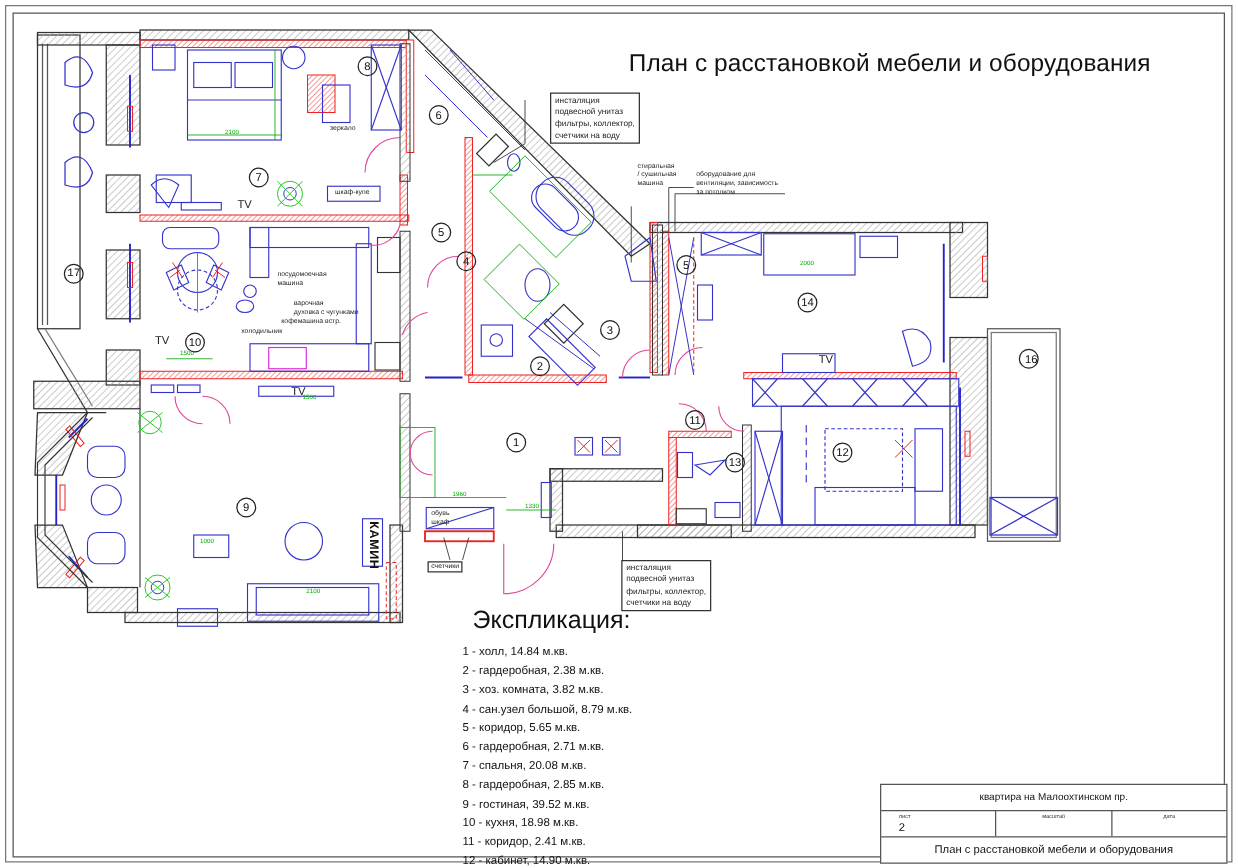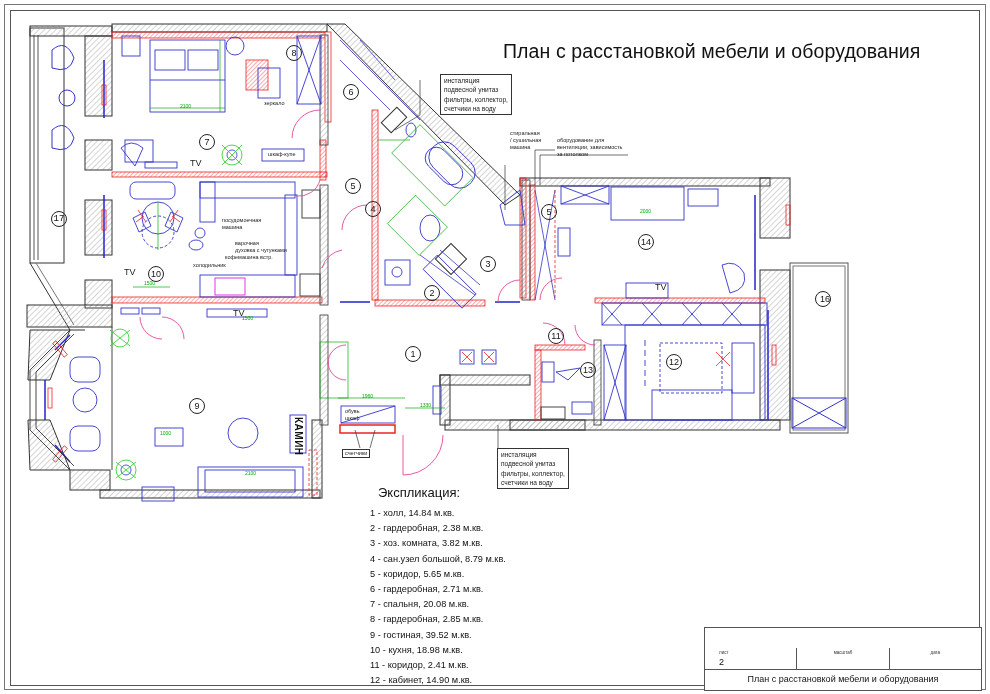--- a/index.html
+++ b/index.html
@@ -3,21 +3,21 @@
 <meta charset="utf-8">
 <style>
   html,body{margin:0;padding:0;background:#fff;}
   body{width:990px;height:694px;position:relative;overflow:hidden;font-family:"Liberation Sans",sans-serif;color:#111;}
   .sheet{position:absolute;left:0;top:0;width:990px;height:694px;}
   .frame-outer{position:absolute;left:4px;top:4px;width:980px;height:684px;border:1px solid #777;}
   .frame-inner{position:absolute;left:10px;top:10px;width:968px;height:674px;border:1.5px solid #555;}
   svg.plan{position:absolute;left:0;top:0;}
   .title{position:absolute;left:503px;top:40px;font-size:19.5px;color:#111;white-space:nowrap;letter-spacing:0.1px;}
   .legend{position:absolute;left:370px;top:485px;}
-  .legend-title{font-size:13px;margin-left:8px;margin-bottom:6px;}
+  .legend-title{font-size:20px;margin-left:8px;margin-bottom:6px;}
   .legend-cols{display:flex;gap:30px;}
   .legend-col{display:flex;flex-direction:column;}
   .legend-item{font-size:9.2px;height:15.2px;line-height:15.2px;white-space:nowrap;}
   .note{position:absolute;background:#fff;border:1px solid #333;font-size:6.6px;line-height:9.3px;padding:1px 3px;color:#222;white-space:nowrap;}
   .small-lbl{position:absolute;font-size:5.5px;color:#222;white-space:nowrap;line-height:7px;}
   .room-num{position:absolute;width:14px;height:14px;border:1px solid #222;border-radius:50%;font-size:9px;line-height:14px;text-align:center;background:transparent;color:#111;}
   .stamp{position:absolute;left:704px;top:627px;width:276px;height:62px;border:1.5px solid #555;background:#fff;}
   .stamp .row1{position:absolute;left:0;top:0;width:100%;height:20px;border-bottom:1px solid #555;font-size:8px;line-height:20px;text-align:center;}
   .stamp .row2{position:absolute;left:0;top:20px;width:100%;height:21px;border-bottom:1px solid #555;display:flex;}
   .stamp .cell{flex:1;border-right:1px solid #555;position:relative;}
@@ -338,21 +338,21 @@
   <div class="room-num" style="left:343px;top:84px;">6</div>
   <div class="room-num" style="left:199px;top:134px;">7</div>
   <div class="room-num" style="left:286px;top:45px;">8</div>
   <div class="room-num" style="left:189px;top:398px;">9</div>
   <div class="room-num" style="left:148px;top:266px;">10</div>
   <div class="room-num" style="left:548px;top:328px;">11</div>
   <div class="room-num" style="left:666px;top:354px;">12</div>
   <div class="room-num" style="left:580px;top:362px;">13</div>
   <div class="room-num" style="left:638px;top:234px;">14</div>
   <div class="room-num" style="left:541px;top:204px;">5</div>
-  <div class="room-num" style="left:815px;top:291px;text-align:right;">16</div>
+  <div class="room-num" style="left:815px;top:279px;text-align:right;">16</div>
   <div class="room-num" style="left:51px;top:211px;font-family:Liberation Mono, monospace;">17</div>
 
   <div class="tv" style="left:190px;top:158px;">TV</div>
   <div class="tv" style="left:124px;top:267px;">TV</div>
   <div class="tv" style="left:233px;top:308px;">TV</div>
   <div class="tv" style="left:655px;top:282px;">TV</div>
   <div class="kamin" style="left:293px;top:417px;">КАМИН</div>
 
   <div class="note" style="left:440px;top:74px;">
     <div>инсталяция</div>
@@ -417,20 +417,21 @@
         <div class="legend-item">8 - гардеробная, 2.85 м.кв.</div>
         <div class="legend-item">9 - гостиная, 39.52 м.кв.</div>
         <div class="legend-item">10 - кухня, 18.98 м.кв.</div>
         <div class="legend-item">11 - коридор, 2.41 м.кв.</div>
         <div class="legend-item">12 - кабинет, 14.90 м.кв.</div>
       </div>
     </div>
   </div>
 
   <div class="stamp">
+    <div class="row1">квартира на Малоохтинском пр.</div>
     <div class="row2">
       <div class="cell">
         <div class="cap l">лист</div>
         <div class="val">2</div>
       </div>
       <div class="cell">
         <div class="cap">масштаб</div>
       </div>
       <div class="cell">
         <div class="cap">дата</div>

